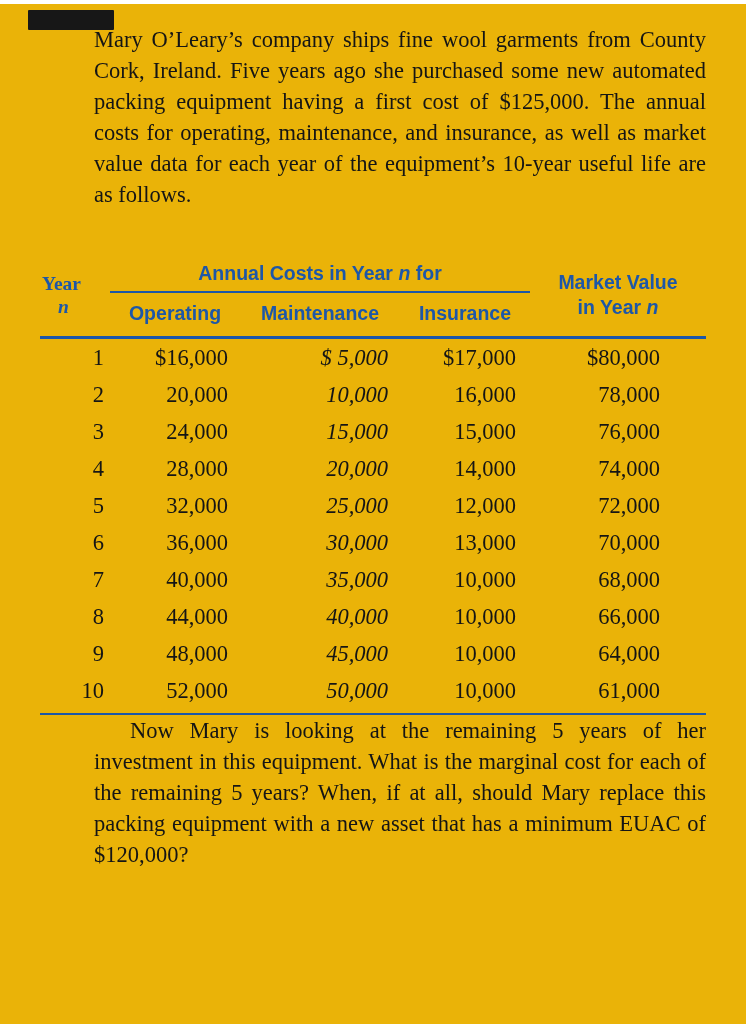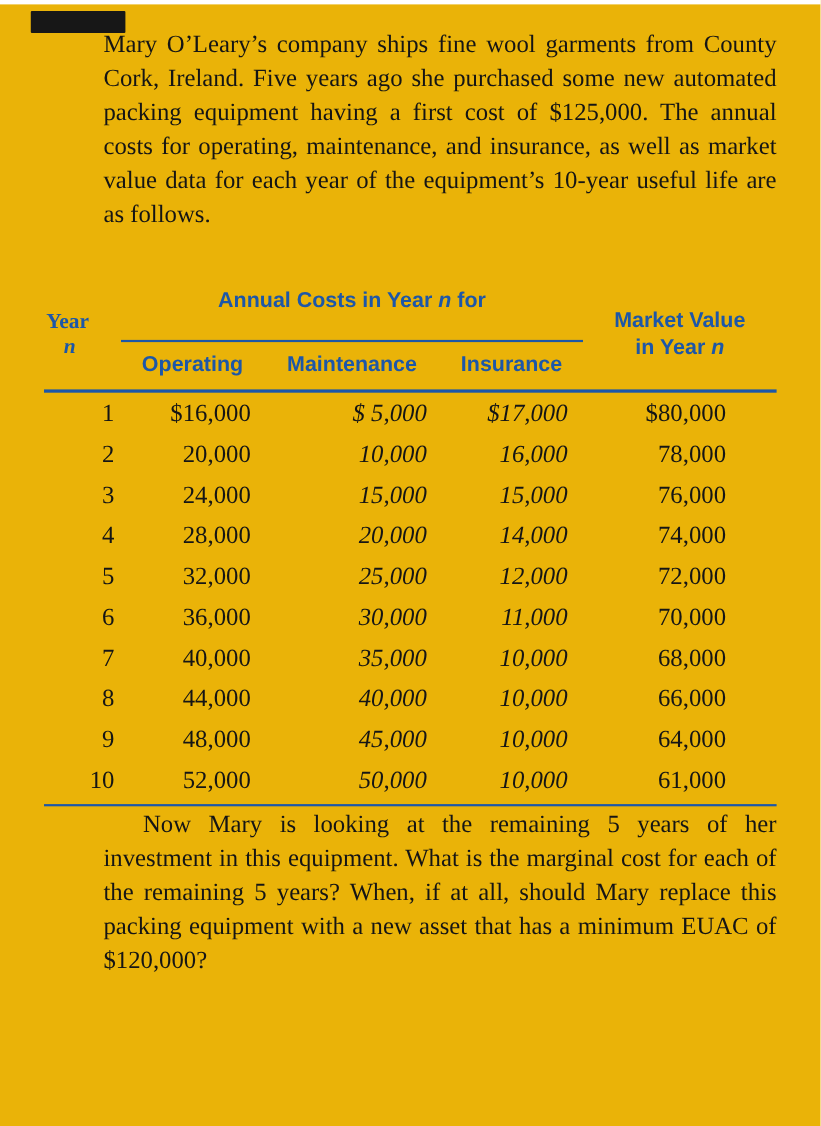--- a/index.html
+++ b/index.html
@@ -24,21 +24,21 @@
 
   table.cost-table {
     border-collapse:collapse; table-layout:fixed;
     width:666px; margin-top:44px;
   }
   thead th {
     font-family:"Liberation Sans", sans-serif; font-weight:bold;
     color:var(--accent); font-size:19.5px; padding:0; line-height:1.2;
   }
   .th-span {
-    text-align:center; padding:8px 0 24px;
+    text-align:center; padding:8px 0 6px;
     border-bottom:2.5px solid var(--accent);
   }
   .th-col {
     padding:9px 0 10px;
     border-bottom:3px solid var(--accent);
   }
   .th-year {
     text-align:left; vertical-align:middle; padding-left:2px;
     border-bottom:3px solid var(--accent);
     font-family:Liberation Serif, serif;
@@ -53,21 +53,21 @@
   tbody td {
     font-size:22.5px; line-height:28px; padding:5px 0 4px;
     text-align:right; color:var(--ink);
   }
   tbody tr:last-child td {
     border-bottom:2.5px solid var(--accent); padding-bottom:8px;text-align:right;
   }
   .c-year { padding-right:6px; }
   .c-op   { padding-right:12px; }
   .c-mt   { padding-right:12px;font-style:italic; }
-  .c-in   { padding-right:14px;font-style:italic; }
+  .c-in   { padding-right:14px; }
   .c-mk   { padding-right:46px;font-family:Liberation Serif, serif; }
 </style>
 </head>
 <body>
 
 <div class="page">
 
   <div class="scan-artifact"></div>
 
   <p class="body-text intro">Mary O’Leary’s company ships fine wool garments from County Cork, Ireland. Five years ago she purchased some new automated packing equipment having a first cost of $125,000. The annual costs for operating, maintenance, and insurance, as well as market value data for each year of the equipment’s 10-year useful life are as follows.</p>
@@ -131,21 +131,21 @@
         <td class="c-year">5</td>
         <td class="c-op">32,000</td>
         <td class="c-mt">25,000</td>
         <td class="c-in">12,000</td>
         <td class="c-mk">72,000</td>
       </tr>
       <tr>
         <td class="c-year">6</td>
         <td class="c-op">36,000</td>
         <td class="c-mt">30,000</td>
-        <td class="c-in">11,000</td>
+        <td class="c-in">13,000</td>
         <td class="c-mk">70,000</td>
       </tr>
       <tr>
         <td class="c-year">7</td>
         <td class="c-op">40,000</td>
         <td class="c-mt">35,000</td>
         <td class="c-in">10,000</td>
         <td class="c-mk">68,000</td>
       </tr>
       <tr>

